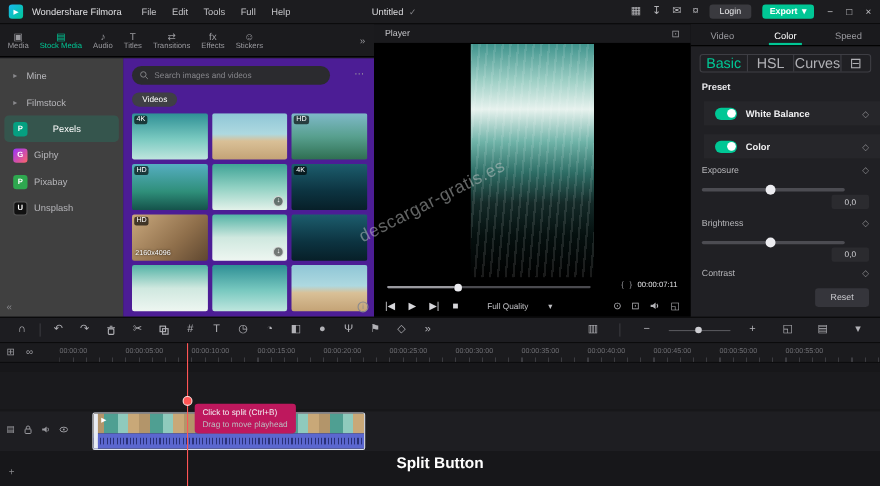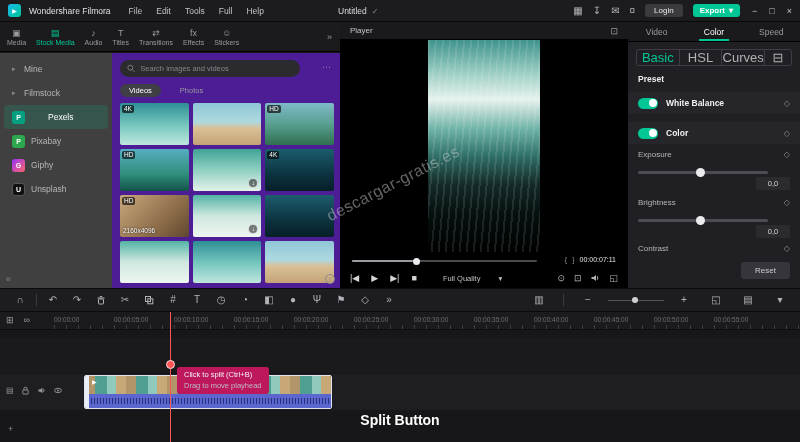--- a/index.html
+++ b/index.html
@@ -43,21 +43,21 @@
   .lg-pexels{background:#05a081;}
   .lg-giphy{background:linear-gradient(135deg,#9933ff,#ff6666);}
   .lg-pixabay{background:#2ea84f;}
   .lg-unsplash{background:#111;border:1px solid #555;}
   .stock{flex:1;position:relative;background:#4c1d95;}
   .srch{position:absolute;left:8px;top:7px;width:180px;height:17px;background:#2b2b2f;border-radius:9px;
         display:flex;align-items:center;gap:5px;padding:0 7px;}
   .srch input{background:transparent;border:none;outline:none;color:#c9c9cd;font-size:7.5px;width:100%;font-family:inherit;}
   .srch input::placeholder{color:#85858a;}
   .more-dots{position:absolute;right:8px;top:9px;color:#9a9a9f;font-size:9px;letter-spacing:1px;}
-  .pills{position:absolute;left:8px;top:31px;display:flex;align-items:center;gap:10px;}
+  .pills{position:absolute;left:8px;top:31px;display:flex;align-items:center;gap:10px;flex-direction:column;}
   .pill{font-size:7.5px;color:#9a9a9f;padding:2px 9px;}
   .pill.active{background:#3f3f45;border-radius:8px;color:#fff;}
   .grid{position:absolute;left:8px;top:50px;right:6px;bottom:0;display:grid;
         grid-template-columns:repeat(3,1fr);gap:4px;grid-auto-rows:42px;overflow:hidden;}
   .th{position:relative;border-radius:2px;overflow:hidden;}
   .badge{position:absolute;left:2px;top:2px;background:rgba(0,0,0,0.65);color:#fff;font-size:6.5px;
          padding:0 2px;border-radius:2px;line-height:8px;}
   .badge:empty{display:none;}
   .res{position:absolute;left:3px;bottom:3px;color:#fff;font-size:6.5px;text-shadow:0 0 2px #000;}
   .res:empty{display:none;}
@@ -101,21 +101,21 @@
   .props{position:absolute;left:628px;top:22px;width:172px;height:266px;background:#202024;}
   .ptabs{height:20px;display:flex;background:#1a1a1d;border-bottom:1px solid #000;}
   .ptab{flex:1;display:flex;align-items:center;justify-content:center;font-size:8.5px;color:#9a9a9f;position:relative;}
   .ptab.active{color:#fff;}
   .ptab.active::after{content:"";position:absolute;left:14px;right:14px;bottom:0;height:2px;background:#00c795;}
   .subtabs{position:absolute;left:8px;top:27px;right:8px;height:17px;border:1px solid #3e3e44;border-radius:3px;display:flex;}
   .stab{flex:1;display:flex;align-items:center;justify-content:center;font-size:13px;color:#b0b0b5;border-right:1px solid #3e3e44;}
   .stab.iconcell{flex:0 0 26px;border-right:none;}
   .stab.active{color:#00c795;}
   .preset{position:absolute;left:10px;top:52px;font-size:8.5px;font-weight:bold;color:#ececef;}
-  .trow{position:absolute;left:0;right:0;height:22px;background:#26262a;display:flex;align-items:center;gap:8px;padding:0 10px;}
+  .trow{position:absolute;left:12px;right:0;height:22px;background:#26262a;display:flex;align-items:center;gap:8px;padding:0 10px;}
   .trow .tl{font-size:8.5px;font-weight:bold;color:#f0f0f2;}
   .dia{margin-left:auto;color:#8a8a8e;font-size:8px;}
   .tgl{width:20px;height:11px;border-radius:6px;background:#00c795;position:relative;flex:0 0 auto;}
   .tgl::after{content:"";position:absolute;right:1.5px;top:1.5px;width:8px;height:8px;border-radius:50%;background:#fff;}
   .srow{position:absolute;left:10px;right:10px;display:flex;align-items:center;font-size:8px;color:#b6b6ba;}
   .slider{position:absolute;left:10px;width:130px;height:10px;}
   .slider .track{position:absolute;left:0;right:0;top:4px;height:2.5px;background:#4c4c52;border-radius:2px;}
   .slider .knob{position:absolute;top:0.5px;left:58px;width:9px;height:9px;border-radius:50%;background:#ececf0;}
   .val{position:absolute;right:10px;width:34px;height:13px;background:#2b2b2f;border-radius:2px;color:#d6d6da;
        font-size:7.5px;display:flex;align-items:center;justify-content:center;}
@@ -240,26 +240,26 @@
         </div>
         <div class="sitem">
           <span class="chv">▸</span>
           <span>Filmstock</span>
         </div>
         <div class="sitem active">
           <span class="lg lg-pexels">P</span>
           <span>Pexels</span>
         </div>
         <div class="sitem">
+          <span class="lg lg-giphy">G</span>
+          <span>Giphy</span>
+        </div>
+        <div class="sitem">
           <span class="lg lg-pixabay">P</span>
           <span>Pixabay</span>
-        </div>
-        <div class="sitem">
-          <span class="lg lg-giphy">G</span>
-          <span>Giphy</span>
         </div>
         <div class="sitem">
           <span class="lg lg-unsplash">U</span>
           <span>Unsplash</span>
         </div>
       </aside>
 
       <div class="stock">
         <div class="srch">
           <svg width="9" height="9" viewBox="0 0 10 10">

